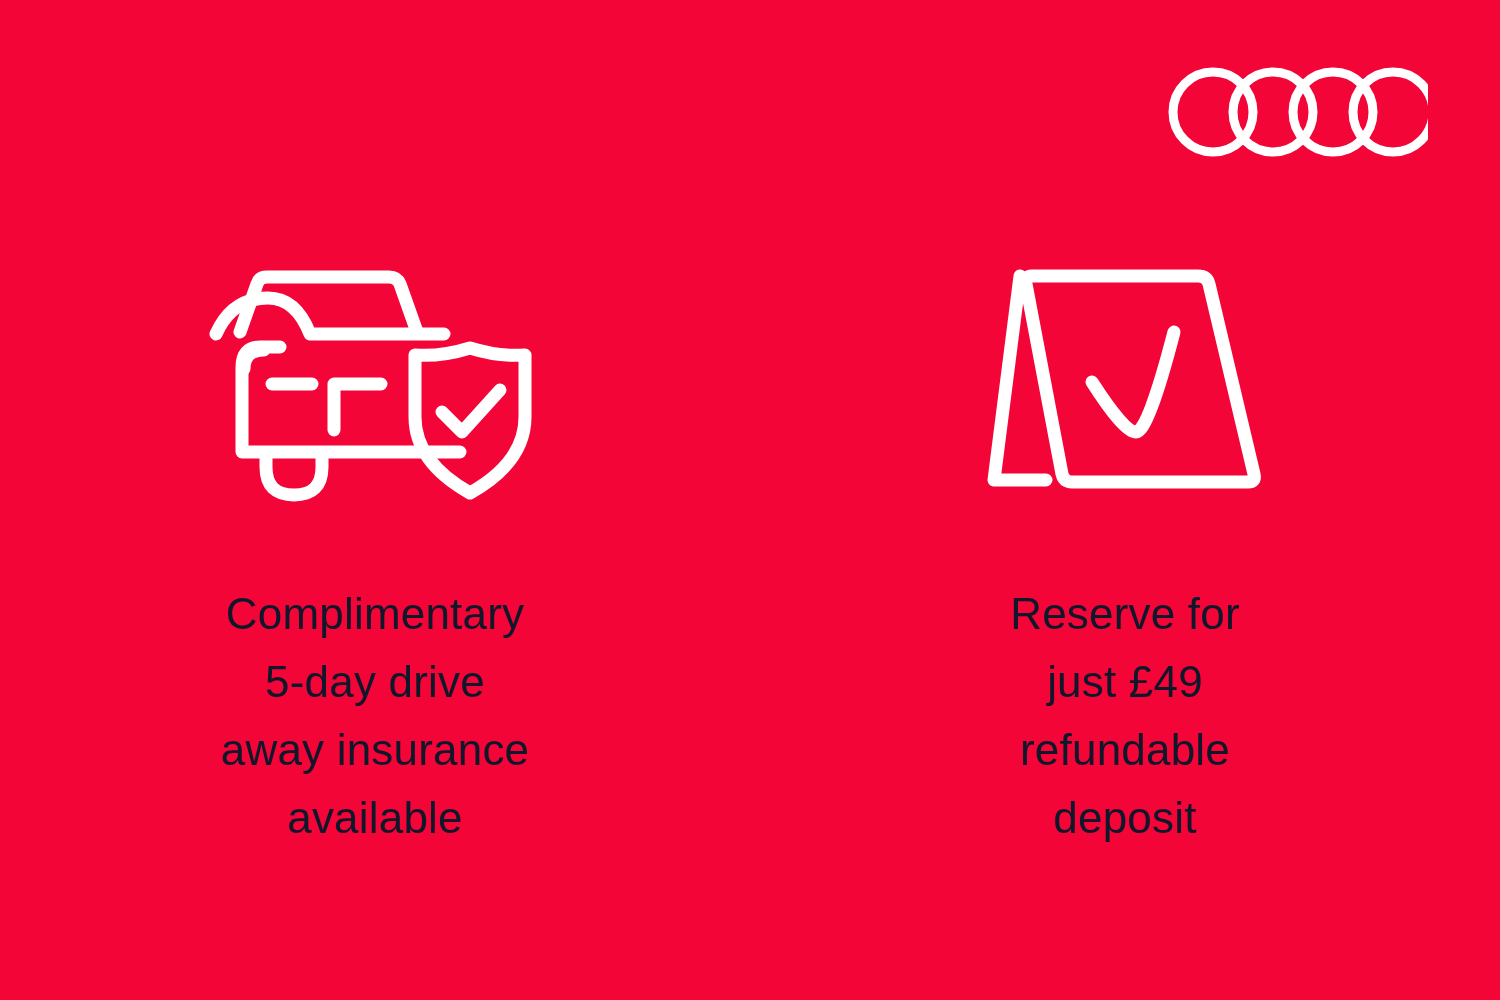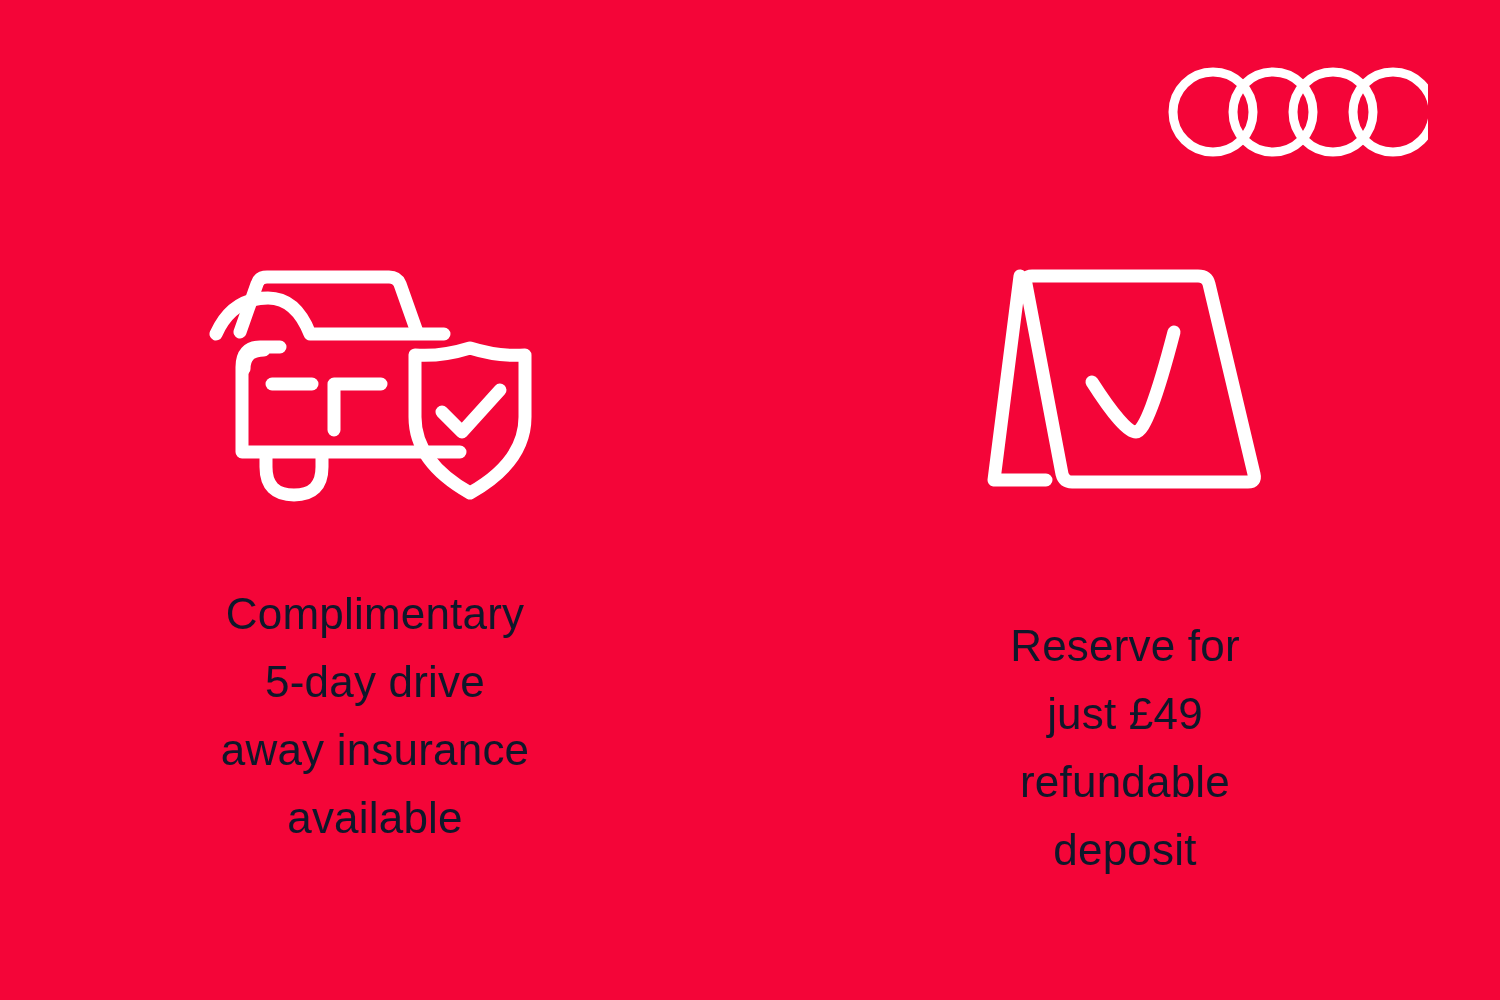--- a/index.html
+++ b/index.html
@@ -48,21 +48,21 @@
     align-items: flex-start;
   }
   .feature-col {
     flex: 1 1 50%;
     display: flex;
     flex-direction: column;
     align-items: center;
     box-sizing: border-box;
   }
   .feature-col-left  { padding-top: 262px; }
-  .feature-col-right { padding-top: 262px; gap: 32px; }
+  .feature-col-right { padding-top: 262px; }
 
   .feature-icon {
     height: 240px;
     display: flex;
     align-items: center;
     justify-content: center;
   }
   .feature-icon svg {
     display: block;
     overflow: visible;

